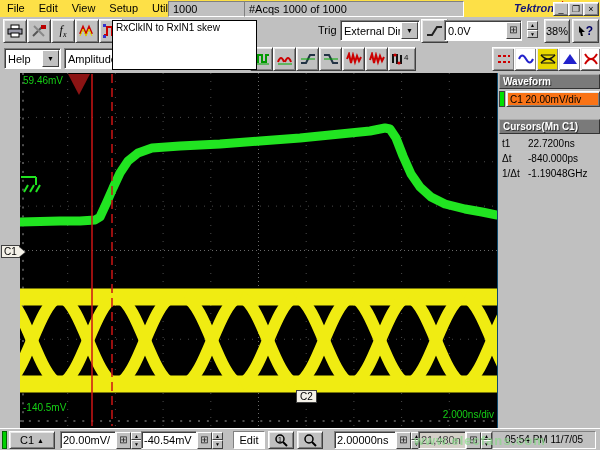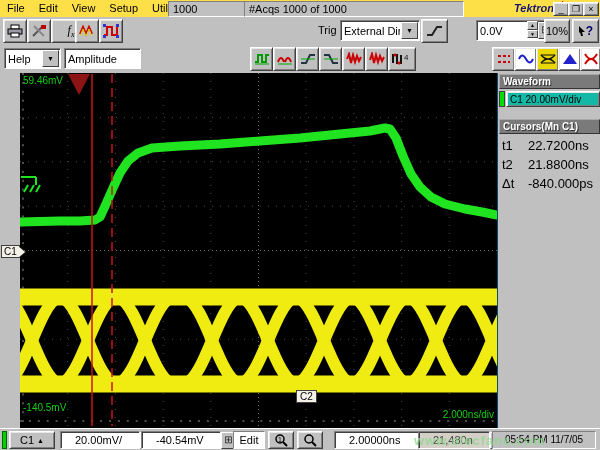--- a/index.html
+++ b/index.html
@@ -46,30 +46,30 @@
   #lbl-tb{right:3px;bottom:8px;}
   #c2-tag{position:absolute;left:276px;top:317px;background:#f4f1e8;border:1px solid #404040;padding:0 3px;font-size:10px;z-index:6;color:#000;}
   #c1-marker{position:absolute;left:1px;top:172px;z-index:6;display:flex;align-items:center;}
   #c1-marker .box{background:#f4f1e8;border:1px solid #404040;padding:0 2px;font-size:10px;}
   #c1-marker .arr{width:0;height:0;border:5px solid transparent;border-left:6px solid #f4f1e8;margin-left:-1px;filter:drop-shadow(1px 0 0 #404040);}
   
   #rpanel{position:absolute;left:497px;top:0;width:103px;height:355px;background:#c0c0c0;border-left:1px solid #0c4a6e;}
   .rp-header{margin:1px 1px 2px 1px;height:13px;background:#7a7a7a;color:#fff;font-weight:bold;font-size:10px;line-height:13px;padding-left:3px;border:1px solid;border-color:#a8a8a8 #333 #333 #a8a8a8;text-shadow:1px 1px 0 #333;}
   .ch-row{display:flex;margin:2px 1px 2px 1px;height:16px;}
   .ch-swatch{width:6px;height:16px;border:1px solid #404040;box-sizing:border-box;}
-  .ch-btn{flex:1;margin-left:1px;font-size:10px;justify-content:flex-start;padding-left:3px;background:#14b8a6;}
+  .ch-btn{flex:1;margin-left:1px;font-size:10px;justify-content:flex-start;padding-left:3px;background:#f97316;}
   #cursors-block{margin-top:12px;}
-  .cur-row{display:flex;padding:2px 2px 2px 4px;font-size:13px;}
+  .cur-row{display:flex;padding:2px 2px 2px 4px;font-size:10px;}
   .cur-row .cl{width:26px;}
   .cur-row .cv{flex:1;}
   
   #bottombar{position:absolute;left:0;top:428px;width:600px;height:22px;background:#c0c0c0;border-top:1px solid #fff;}
   .bb{position:absolute;top:2px;height:18px;box-sizing:border-box;}
   .inputgrp{display:flex;align-items:center;}
-  .inputgrp .val{height:16px;line-height:16px;background:#fff;border:1px solid;border-color:#808080 #fff #fff #808080;box-shadow:inset 1px 1px 0 #404040;padding:0 14px;white-space:nowrap;}
+  .inputgrp .val{height:16px;line-height:16px;background:#fff;border:1px solid;border-color:#808080 #fff #fff #808080;box-shadow:inset 1px 1px 0 #404040;padding:0 2px;white-space:nowrap;}
   .inputgrp.disabled .val{background:#d4d0c8;color:#444;}
   #watermark{position:absolute;left:414px;top:4px;z-index:20;color:rgba(140,215,140,0.75);font-size:13px;font-weight:bold;letter-spacing:1px;pointer-events:none;white-space:nowrap;}
   .mini-svg{display:block;}
 </style>
 </head>
 <body>
 
 <div id="window">
 
   <div id="menubar">
@@ -95,21 +95,21 @@
           <rect x="4" y="9" width="8" height="4" fill="#fff" stroke="#000"></rect>
         </svg>
     </span>
     <span class="tbtn btn raised" style="left:27px;">
       <svg class="mini-svg" width="16" height="14">
           <line x1="2" y1="12" x2="12" y2="2" stroke="#555" stroke-width="2"></line>
           <line x1="3" y1="2" x2="13" y2="12" stroke="#888" stroke-width="2"></line>
           <rect x="10" y="1" width="5" height="4" fill="#b00"></rect>
         </svg>
     </span>
-    <span class="tbtn btn raised" style="left:51px;padding-left:8px;">
+    <span class="tbtn btn raised" style="left:51px;">
         <i style="font-family:'Liberation Serif',serif;font-size:12px;">f<sub style="font-size:8px;">x</sub></i>
       </span>
     <span class="tbtn btn raised" style="left:75px;">
       <svg class="mini-svg" width="16" height="14">
           <polyline points="1,10 4,3 7,10 10,3 13,10" fill="none" stroke="#c00" stroke-width="2"></polyline>
           <polyline points="1,12 4,5 7,12 10,5 13,12" fill="none" stroke="#dd0" stroke-width="1"></polyline>
         </svg>
     </span>
     <span class="tbtn btn raised" style="left:99px;">
       <svg class="mini-svg" width="16" height="14">
@@ -128,29 +128,29 @@
     <span class="tb-label" style="left:318px;">Trig</span>
     <div class="combo" style="left:340px;width:78px;">
       <span class="txt">External Direct</span>
       <span class="drop">▼</span>
     </div>
     <span class="tbtn btn raised" style="left:421px;width:25px;">
       <svg class="mini-svg" width="18" height="12">
           <polyline points="1,10 6,10 11,2 16,2" fill="none" stroke="#222" stroke-width="2"></polyline>
         </svg>
     </span>
-    <div class="combo" style="left:476px;width:76px;">
+    <div class="combo" style="left:444px;width:76px;">
       <span class="txt">0.0V</span>
       <span class="kp">⊞</span>
     </div>
     <span class="spin" style="position:absolute;left:527px;top:4px;">
         <span>▲</span>
         <span>▼</span>
       </span>
-    <span class="tbtn btn raised" style="left:544px;width:24px;">10%</span>
+    <span class="tbtn btn raised" style="left:544px;width:24px;">38%</span>
     <span class="tbtn btn raised" style="left:572px;width:25px;">
       <svg class="mini-svg" width="8" height="12">
           <polygon points="1,1 7,7 4,7 5,11 3,11 2,7 1,8" fill="#000"></polygon>
         </svg>
         <b style="color:#006;font-size:12px;">?</b>
     </span>
   </div>
 
   <div id="toolbar2" class="toolbar">
     <div class="combo" style="left:4px;width:55px;">
@@ -227,20 +227,23 @@
           <polygon points="1,12 8,2 15,12" fill="#22c"></polygon>
         </svg>
     </span>
     <span class="tbtn small btn raised" style="left:580px;width:19px;background:#fff;">
       <svg class="mini-svg" width="14" height="14">
           <path d="M1,2 Q7,12 13,2 M1,12 Q7,2 13,12" fill="none" stroke="#c00" stroke-width="2"></path>
         </svg>
     </span>
   </div>
 
+  <div id="tooltip">
+    <span>RxClkIN to RxIN1 skew</span>
+  </div>
 
   <div id="main">
     <div id="c1-marker">
       <span class="box">C1</span>
         <span class="arr"></span>
     </div>
 
     <div id="graticule">
       <svg id="scope-svg" width="477" height="355">
           <rect x="0" y="0" width="477" height="355" fill="#000"></rect>
@@ -302,26 +305,26 @@
         <span class="ch-swatch" id="sw-c1" style="background: rgb(0, 224, 0);"></span>
         <span class="ch-btn btn raised">C1 20.00mV/div</span>
       </div>
       <div id="cursors-block">
         <div class="rp-header">Cursors(Mn C1)</div>
         <div class="cur-row">
           <span class="cl">t1</span>
           <span class="cv">22.7200ns</span>
         </div>
         <div class="cur-row">
-          <span class="cl">t2</span>
-          <span class="cv">21.8800ns</span>
+          <span class="cl">Δt</span>
+          <span class="cv">-840.000ps</span>
         </div>
         <div class="cur-row">
-          <span class="cl">Δt</span>
-          <span class="cv">-840.000ps</span>
+          <span class="cl">1/Δt</span>
+          <span class="cv">-1.19048GHz</span>
         </div>
       </div>
     </div>
   </div>
 
   <div id="bottombar">
     <span class="bb" style="left:2px;width:5px;background:#00d000;border:1px solid #060;"></span>
     <span class="bb btn raised" style="left:9px;width:46px;">
       <span>C1</span>&nbsp;<span style="font-size:7px;">▲</span>
     </span>

